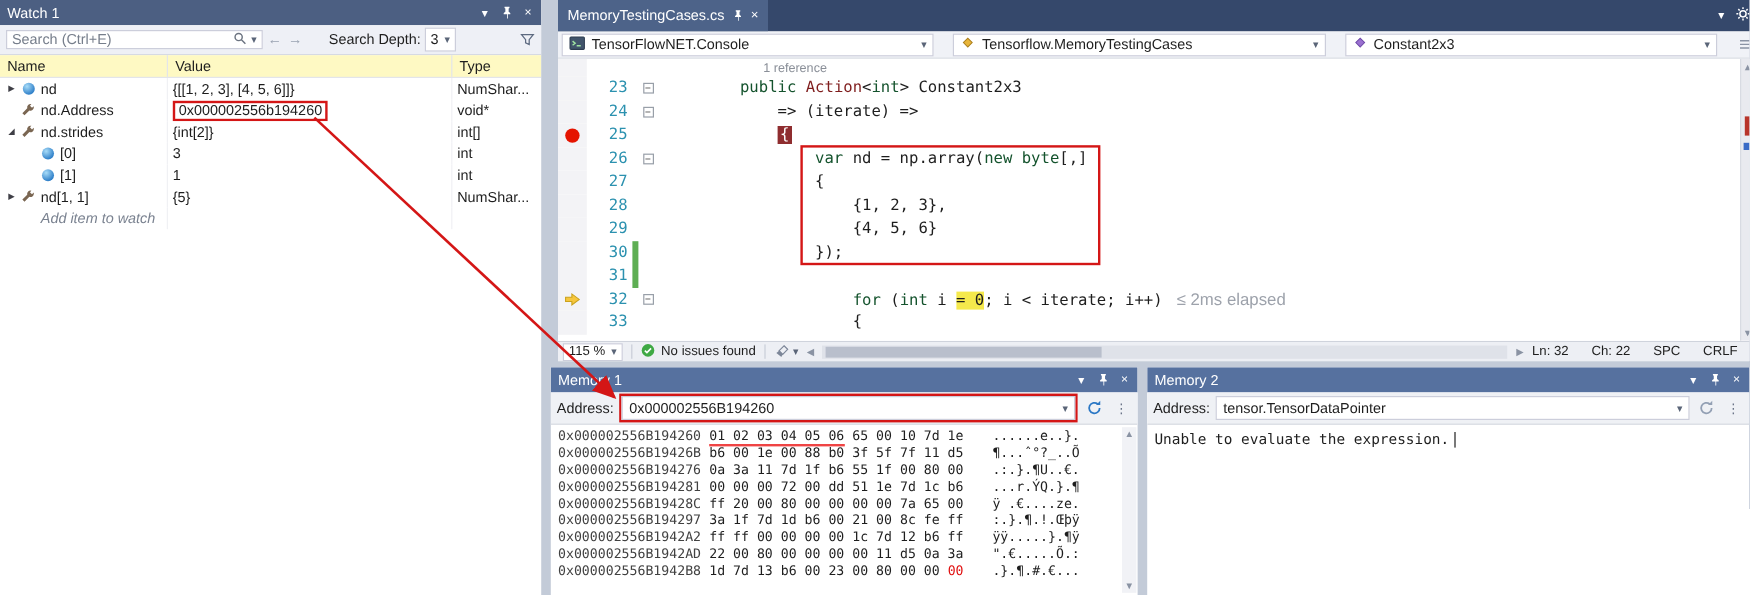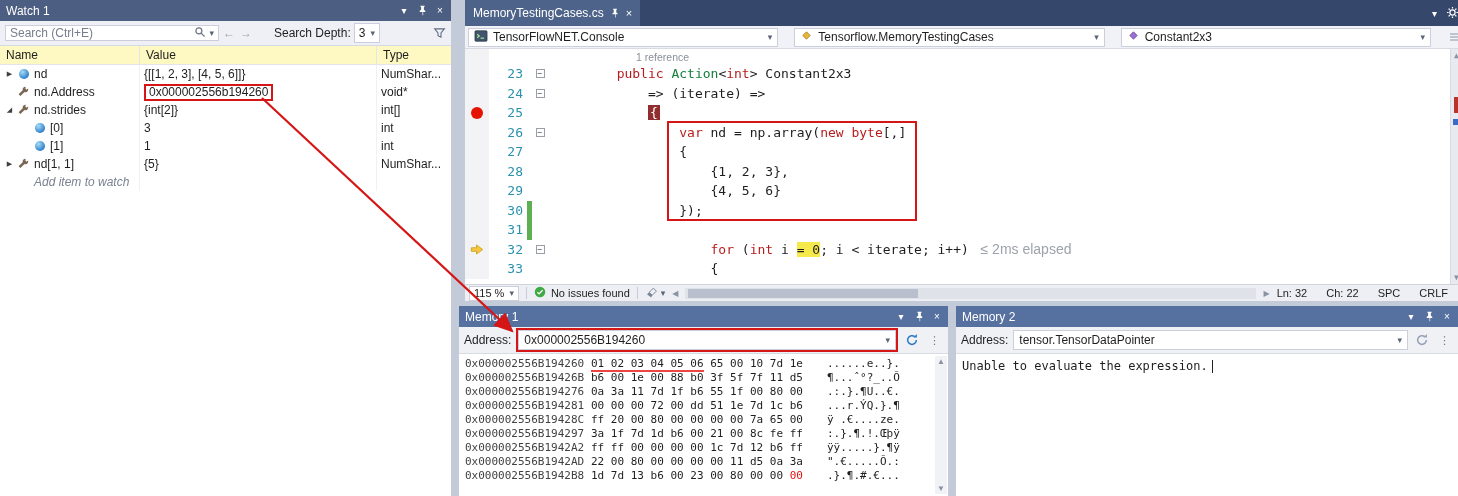--- a/index.html
+++ b/index.html
@@ -50,22 +50,22 @@
   .code{flex:1;position:relative;font-family:"DejaVu Sans Mono",monospace;font-size:13px;background:#fff;overflow:hidden;}
   .cl{display:flex;height:19.5px;line-height:19.5px;justify-content:center;}
   .cl-lens{height:15px;line-height:15px;}
   .bpm{width:24px;flex:none;background:#f3f3f6;display:flex;align-items:center;justify-content:center;}
   .lnno{width:38px;flex:none;text-align:right;color:#2b91af;padding-right:4px;}
   .chg{width:5px;flex:none;}
   .chg.on{background:#5eae53;}
   .fold{width:16px;flex:none;display:flex;align-items:center;justify-content:center;}
   .foldbox{width:9px;height:9px;border:1px solid #989fa8;color:#4a4a4a;font-size:8px;line-height:7px;text-align:center;background:#fff;}
   pre.ct{flex:1;white-space:pre;font:inherit;padding-left:6px;overflow:hidden;}
-  .kw{color:#b91c1c;}
-  .type{color:#15803d;}
+  .kw{color:#14532d;}
+  .type{color:#7f1d1d;}
   .bp{background:#8f2d2f;color:#fff;padding:0 2px;}
   .yhl{background:#f5e94c;}
   .perf{color:#9da2ab;font-family:"Liberation Sans",sans-serif;font-size:14px;}
   .lens{color:#8a8f98;font-family:"Liberation Sans",sans-serif;font-size:10.5px;}
   .bp-dot{width:12px;height:12px;border-radius:50%;background:#e51400;display:inline-block;}
   .vsb{position:absolute;right:0;top:0;bottom:0;width:14px;background:#e9eaef;border-left:1px solid #d8dbe2;}
   .sb-arrow{color:#8a93a3;font-size:8px;text-align:center;display:inline-block;}
   .vsb .up{position:absolute;top:2px;left:3px;}
   .vsb .down{position:absolute;bottom:2px;left:3px;}
   .mark{position:absolute;display:block;}

